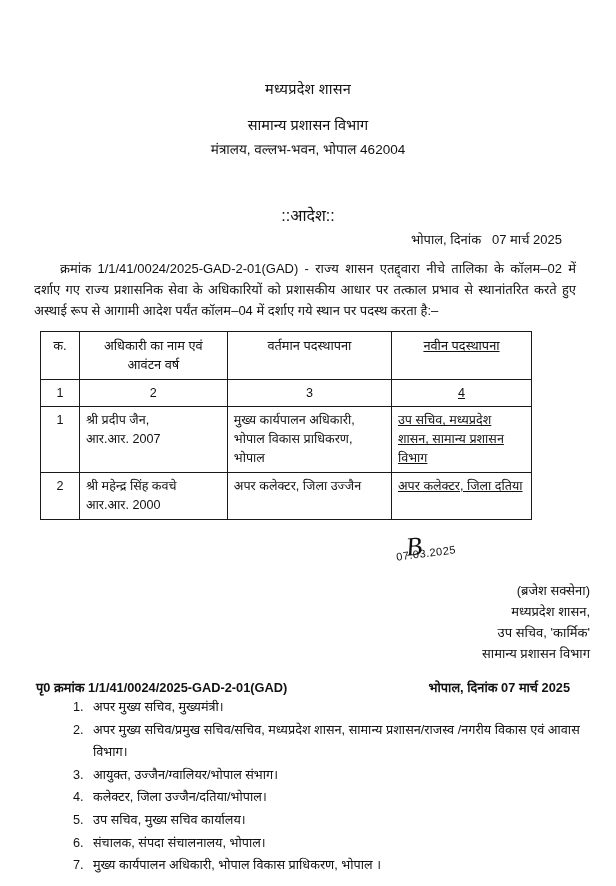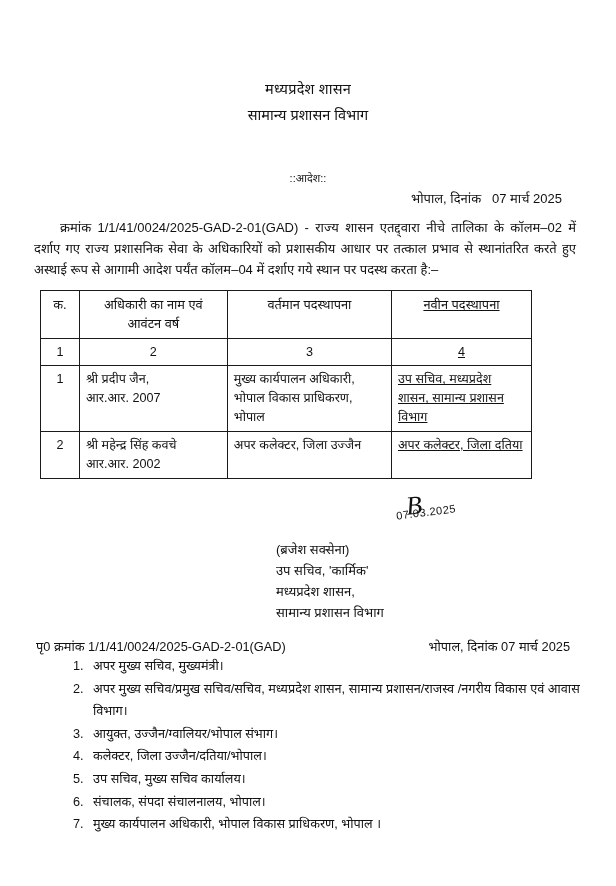--- a/index.html
+++ b/index.html
@@ -18,32 +18,32 @@
     position: relative;
     width: 616px;
     height: 886px;
     box-sizing: border-box;
     padding: 78px 26px 10px 26px;
   }
   .center { text-align: center; }
   .hd1 {
     font-size: 14.5px;
     letter-spacing: 0.2px;
-    margin-bottom: 6px;
+    margin-bottom: 16px;
   }
   .hd2 {
     font-size: 14.5px;
     margin-bottom: 6px;
   }
   .hd3 {
     font-size: 13.5px;
     margin-bottom: 7px;
   }
   .hd4 {
-    font-size: 11px;
+    font-size: 16px;
     margin-bottom: 4px;
     margin-top: 46px;
   }
   .placedate {
     text-align: right;
     font-size: 13px;
     margin: 2px 28px 10px 0;
     white-space: pre;
   }
   .para {
@@ -100,50 +100,52 @@
   .sig-date {
     font-size: 11px;
     transform: rotate(-7deg);
     display: inline-block;
     position: absolute;
     left: 120px;
     top: 10px;
     letter-spacing: 0.5px;
   }
   .sig-lines {
-    text-align: left;
+    text-align: right;
     margin-left: 250px;
     font-size: 13px;
     line-height: 1.62;
   }
   .footer-top {
     display: flex;
     justify-content: space-between;
     font-size: 12.8px;
     margin: 14px 20px 0 10px;
+    font-weight: bold;
   }
   .copy-title {
     font-size: 13.5px;
     margin: 6px 0 4px 10px;
   }
   ol.copies {
     margin: 0 10px 0 22px;
     padding: 0 0 0 20px;
     font-size: 12.7px;
     line-height: 1.78;
   }
   ol.copies li { padding-left: 6px; margin-left: 19px; }
 </style>
 </head>
 <body>
 
 <div class="page">
 
   <div class="center hd1">मध्यप्रदेश शासन</div>
   <div class="center hd2">सामान्य प्रशासन विभाग</div>
+  <div class="center hd3">मंत्रालय, वल्लभ-भवन, भोपाल 462004</div>
   <div class="center hd4">::आदेश::</div>
 
   <div class="placedate">भोपाल, दिनांक   07 मार्च 2025</div>
 
   <div class="para"><span class="indent"></span><span>क्रमांक 1/1/41/0024/2025-GAD-2-01(GAD) - राज्य शासन एतद्द्वारा नीचे तालिका के कॉलम–02 में दर्शाए गए राज्य प्रशासनिक सेवा के अधिकारियों को प्रशासकीय आधार पर तत्काल प्रभाव से स्थानांतरित करते हुए अस्थाई रूप से आगामी आदेश पर्यंत कॉलम–04 में दर्शाए गये स्थान पर पदस्थ करता है:–</span></div>
 
   <table class="main">
     <tbody>
       <tr class="hdr-row">
         <td class="c-no">क.</td>
@@ -163,37 +165,37 @@
           <span>श्री प्रदीप जैन,</span><br>
           <span>आर.आर. 2007</span>
         </td>
         <td class="c-cur">मुख्य कार्यपालन अधिकारी, भोपाल विकास प्राधिकरण, भोपाल</td>
         <td class="c-new">उप सचिव, मध्यप्रदेश शासन, सामान्य प्रशासन विभाग</td>
       </tr>
       <tr>
         <td class="c-no">2</td>
         <td class="c-name">
           <span>श्री महेन्द्र सिंह कवचे</span><br>
-          <span>आर.आर. 2002</span>
+          <span>आर.आर. 2000</span>
         </td>
         <td class="c-cur">अपर कलेक्टर, जिला उज्जैन</td>
         <td class="c-new">अपर कलेक्टर, जिला दतिया</td>
       </tr>
     </tbody>
   </table>
 
   <div class="sig-block">
     <div class="sign-area">
       <span class="sig-scribble">B</span>
       <span class="sig-date">07.03.2025</span>
     </div>
     <div class="sig-lines">
       <div>(ब्रजेश सक्सेना)</div>
+      <div>मध्यप्रदेश शासन,</div>
       <div>उप सचिव, 'कार्मिक'</div>
-      <div>मध्यप्रदेश शासन,</div>
       <div>सामान्य प्रशासन विभाग</div>
     </div>
   </div>
 
   <div class="footer-top">
     <span>पृ0 क्रमांक 1/1/41/0024/2025-GAD-2-01(GAD)</span>
     <span>भोपाल, दिनांक   07 मार्च 2025</span>
   </div>
 
 

